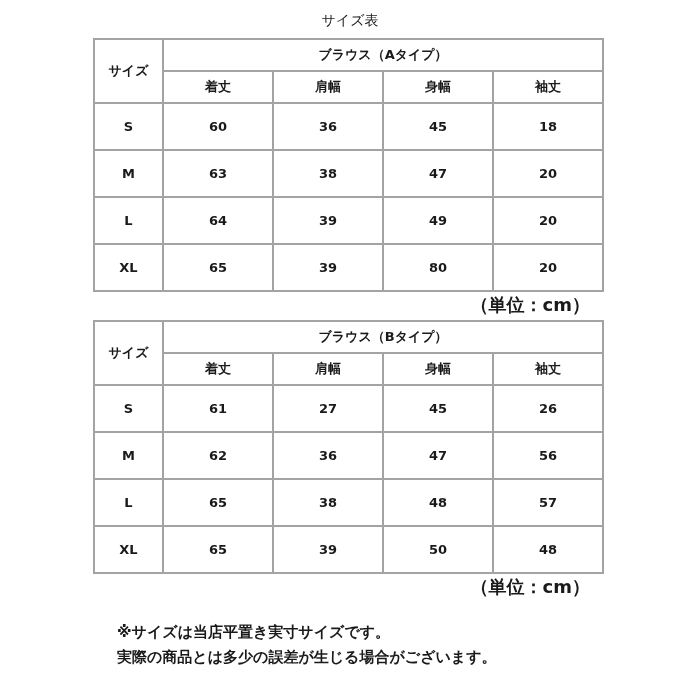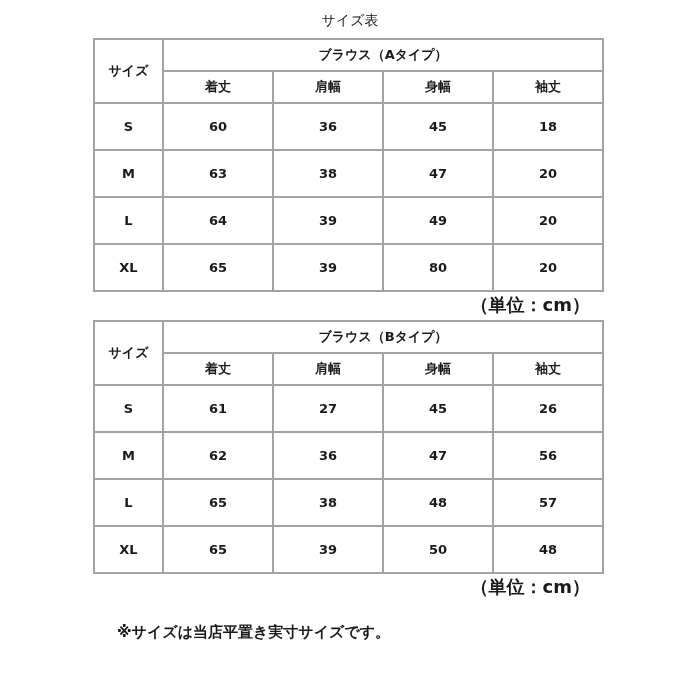--- a/index.html
+++ b/index.html
@@ -124,13 +124,14 @@
     <td>39</td>
     <td>50</td>
     <td>48</td>
   </tr>
 </tbody>
   </table>
 <div class="unit" id="u2">（単位：cm）</div>
 
 <div class="notes">
   <div>※サイズは当店平置き実寸サイズです。</div>
+  <div>実際の商品とは多少の誤差が生じる場合がございます。</div>
 </div>
 
 </body></html>

